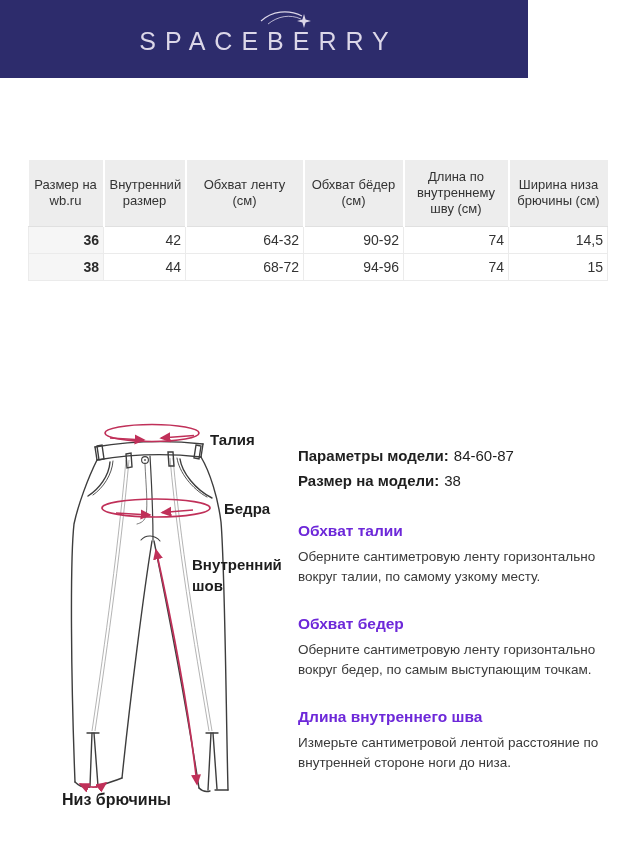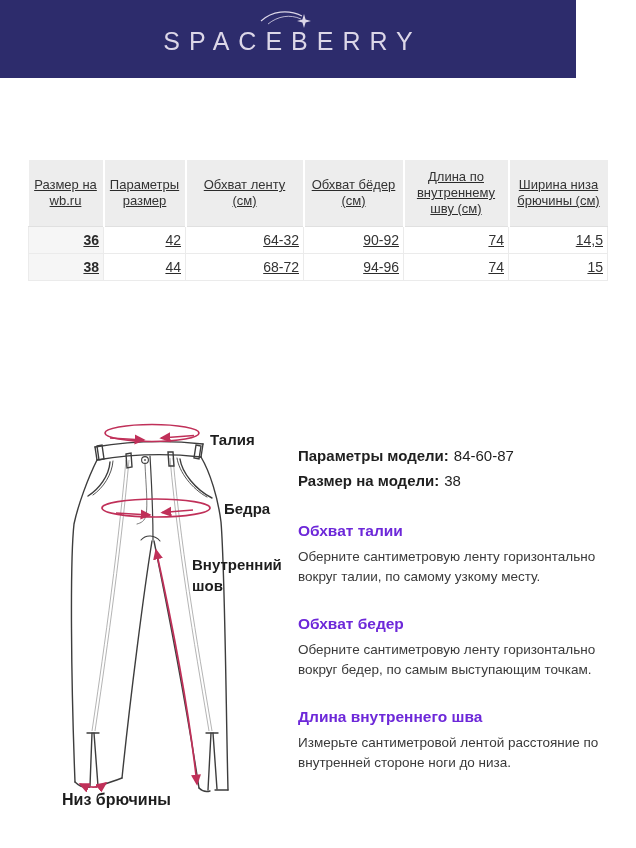--- a/index.html
+++ b/index.html
@@ -4,34 +4,34 @@
 <style>
   * { margin:0; padding:0; box-sizing:border-box; }
   html,body { background:#ffffff; }
   .page {
     position:relative; width:636px; height:848px; margin:0 auto;
     background:#ffffff; overflow:hidden;
     font-family:"Liberation Sans", sans-serif; color:#2b2b2b;
   }
   
   .banner {
-    position:absolute; left:0; top:0; width:576px; height:78px;
+    position:absolute; left:0; top:0; width:528px; height:78px;
     background:#2d2c6c;
   }
   .logo {
     position:absolute; left:0; top:27px; width:100%;
     text-align:center; color:#dcd7e8; font-size:25px; font-weight:400;
     letter-spacing:9px; text-indent:9px;
   }
   .logo-star {
     position:absolute; left:258px; top:8px; width:58px; height:30px;
   }
   
   .size-table-wrap { position:absolute; left:28px; top:160px; width:579px; }
-  table.size-table { width:100%; border-collapse:collapse; table-layout:fixed;text-decoration:underline; }
+  table.size-table { width:100%; border-collapse:collapse; table-layout:fixed; }
   .size-table th {
     background:#ededed; font-weight:400; font-size:13px; color:#333;
     padding:9px 5px; text-align:center; vertical-align:middle; line-height:16px;
     border:2px solid #ffffff; border-top:none; border-bottom:1px solid #e0e0e0;
   }
   .size-table th:first-child { border-left:none; }
   .size-table th:last-child  { border-right:none; }
   .size-table td {
     font-size:14px; color:#333; text-align:right; padding:5px 4px;
     border:1px solid #ebebeb; border-top:none; background:#ffffff; line-height:16px;
@@ -81,21 +81,21 @@
         <col class="c1">
           <col class="c2">
           <col class="c3">
           <col class="c4">
           <col class="c5">
           <col class="c6">
       </colgroup>
       <thead>
         <tr>
           <th>Размер на wb.ru</th>
-          <th>Параметры размер</th>
+          <th>Внутренний размер</th>
           <th>Обхват ленту (см)</th>
           <th>Обхват бёдер (см)</th>
           <th>Длина по внутреннему шву (см)</th>
           <th>Ширина низа брючины (см)</th>
         </tr>
       </thead>
       <tbody>
         <tr>
           <td>36</td>
           <td>42</td>

